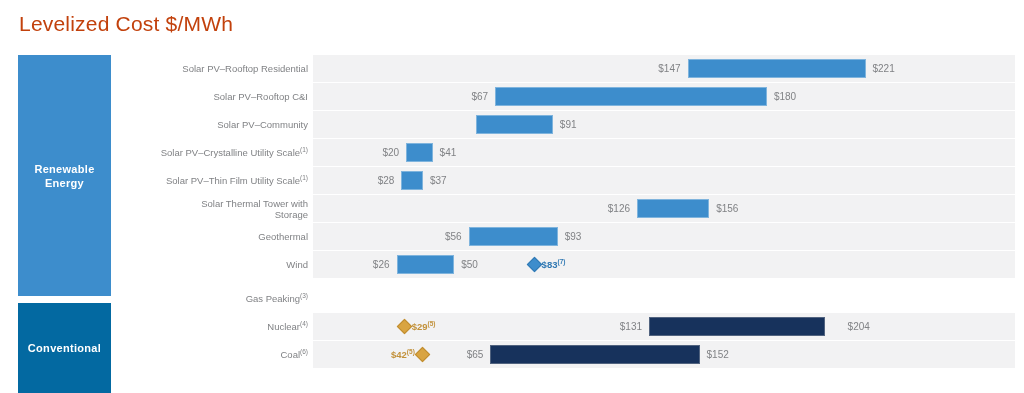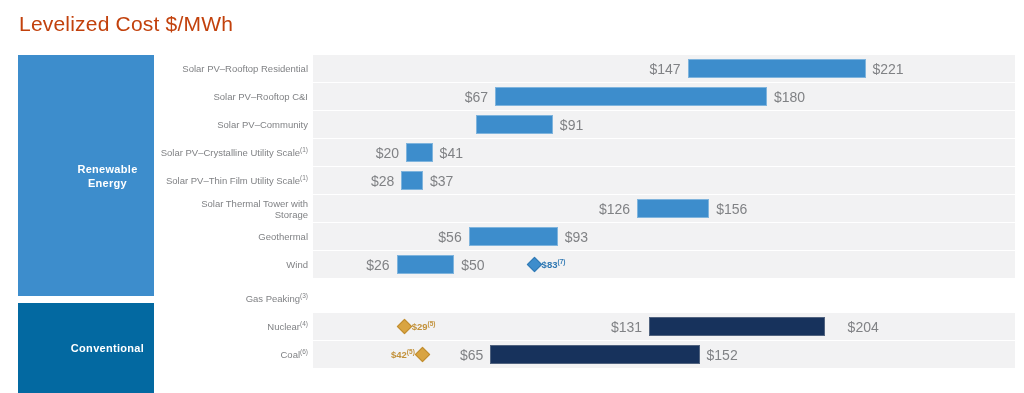--- a/index.html
+++ b/index.html
@@ -18,21 +18,21 @@
     position:absolute;left:19px;top:12px;
     font-size:21px;font-weight:400;color:#c2410c;
     letter-spacing:.2px;white-space:nowrap;
   }
 
   
   .cat-block{
     position:absolute;left:18px;width:93px;
     display:flex;align-items:center;justify-content:center;
     color:#ffffff;font-size:11px;font-weight:700;line-height:14px;
-    text-align:center;letter-spacing:.3px;padding-left:43px;
+    text-align:center;letter-spacing:.3px;
   }
   #cat-renewable{top:55px;height:241px;background:#3d8dcc;}
   #cat-conventional{top:303px;height:90px;background:#17325c;}
 
   
   .rows{position:absolute;left:0;top:55px;width:1024px;}
   .row{position:relative;height:27px;margin-bottom:1px;}
   .row.gap-before{margin-top:7px;}
 
   .row-label{
@@ -51,21 +51,21 @@
   .bar{
     position:absolute;top:4px;height:19px;
     box-sizing:border-box;
   }
   .bar.renew{background:#3d8dcc;border:1px solid #7fb4dd;}
   .bar.conv{background:#17325c;border:1px solid #51637f;}
 
   .val{
     position:absolute;top:0;height:27px;
     display:flex;align-items:center;
-    font-size:14px;color:#808285;white-space:nowrap;
+    font-size:10px;color:#808285;white-space:nowrap;
   }
   .val.left{justify-content:flex-end;}
   .val.right{justify-content:flex-start;}
 
   
   .dot-group{
     position:absolute;top:0;height:27px;
     display:flex;align-items:center;gap:2px;white-space:nowrap;
   }
   .diamond{

